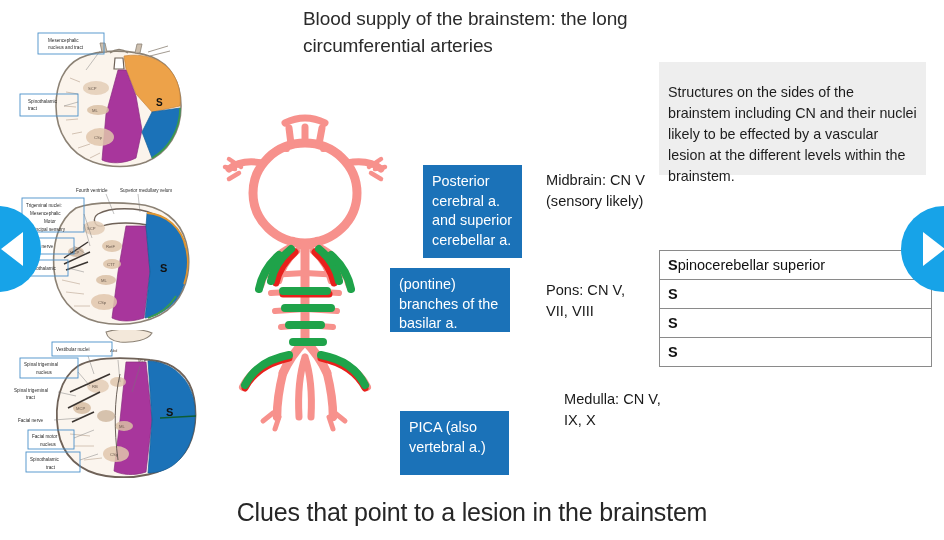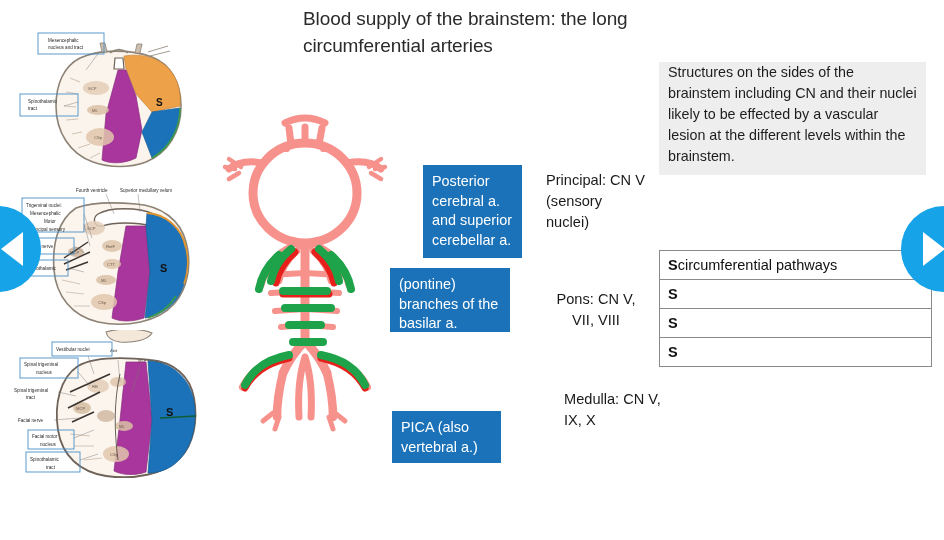--- a/index.html
+++ b/index.html
@@ -37,21 +37,21 @@
     color: #262626;
     letter-spacing: -0.2px;
   }
 
   
   .info-panel {
     position: absolute;
     left: 659px; top: 62px;
     width: 267px; height: 113px;
     background: #eeeeee;
-    padding: 0 9px 0 9px;
+    padding: 20px 9px 0 9px;
     font-size: 14.3px;
     line-height: 1.47;
     color: #1d1d1d;
   }
 
   
   .s-list {
     position: absolute;
     left: 659px; top: 250px;
     width: 273px;
@@ -77,31 +77,31 @@
     position: absolute;
     background: #1b72b8;
     color: #ffffff;
     font-size: 14.4px;
     line-height: 1.36;
     padding: 7px 9px 7px 9px;
     z-index: 3;
   }
   #box-pca  { left: 423px; top: 165px; width: 99px; height: 93px; }
   #box-pont { left: 390px; top: 268px; width: 120px; height: 64px; }
-  #box-pica { left: 392px; top: 411px; width: 109px; height: 52px; }
+  #box-pica { left: 400px; top: 411px; width: 109px; height: 64px; }
 
   
   .level-label {
     position: absolute;
     font-size: 14.6px;
     line-height: 1.44;
     color: #1a1a1a;
   }
   #lvl-midbrain { left: 546px; top: 170px; width: 100px; }
-  #lvl-pons     { left: 546px; top: 289px; width: 100px; text-align: center; }
+  #lvl-pons     { left: 546px; top: 280px; width: 100px; }
   #lvl-medulla  { left: 564px; top: 389px; width: 110px; }
 
   
   .nav-arrow {
     position: absolute;
     width: 86px; height: 86px;
     border-radius: 50%;
     background: #17a3e8;
     z-index: 12;
   }
@@ -149,38 +149,38 @@
 
   <div class="slide-title">Blood supply of the brainstem: the long circumferential arteries</div>
 
   <div class="info-panel">
     <span>Structures on the sides of the brainstem including CN and their nuclei likely to be effected by a vascular lesion at the different levels within the brainstem.</span>
   </div>
 
   <div class="s-list">
     <div class="s-list-row">
       <b>S</b>
-        <span>circumferential pathways</span>
+        <span>pinocerebellar superior</span>
     </div>
     <div class="s-list-row">
       <b>S</b>
     </div>
     <div class="s-list-row">
       <b>S</b>
     </div>
     <div class="s-list-row">
       <b>S</b>
     </div>
   </div>
 
   <div class="blue-box" id="box-pca">Posterior cerebral a. and superior cerebellar a.</div>
   <div class="blue-box" id="box-pont">(pontine) branches of the basilar a.</div>
   <div class="blue-box" id="box-pica">PICA (also vertebral a.)</div>
 
-  <div class="level-label" id="lvl-midbrain">Principal: CN V (sensory nuclei)</div>
+  <div class="level-label" id="lvl-midbrain">Midbrain: CN V (sensory likely)</div>
   <div class="level-label" id="lvl-pons">Pons: CN V, VII, VIII</div>
   <div class="level-label" id="lvl-medulla">Medulla: CN V, IX, X</div>
 
   <div class="anat-fig" id="fig-midbrain">
     <svg viewBox="0 0 198 158">
 
       <path d="M62 36 C46 44 38 62 38 84 C38 110 52 132 75 140 C92 146 112 146 128 140 C150 131 163 110 163 84 C163 60 152 42 134 35 C112 27 82 27 62 36 Z" fill="#fbf4ec" stroke="#8c8275" stroke-width="1.6"></path>
 
       <path d="M97 36 L105 36 L106 47 L96 47 Z" fill="#ffffff" stroke="#6f6258" stroke-width="1.2"></path>
 
@@ -425,14 +425,15 @@
     </svg>
   </div>
 
   <div class="nav-arrow" id="nav-prev">
     <div class="tri"></div>
   </div>
   <div class="nav-arrow" id="nav-next">
     <div class="tri"></div>
   </div>
 
+  <div class="slide-caption">Clues that point to a lesion in the brainstem</div>
 
 </div>
 
 </body></html>

